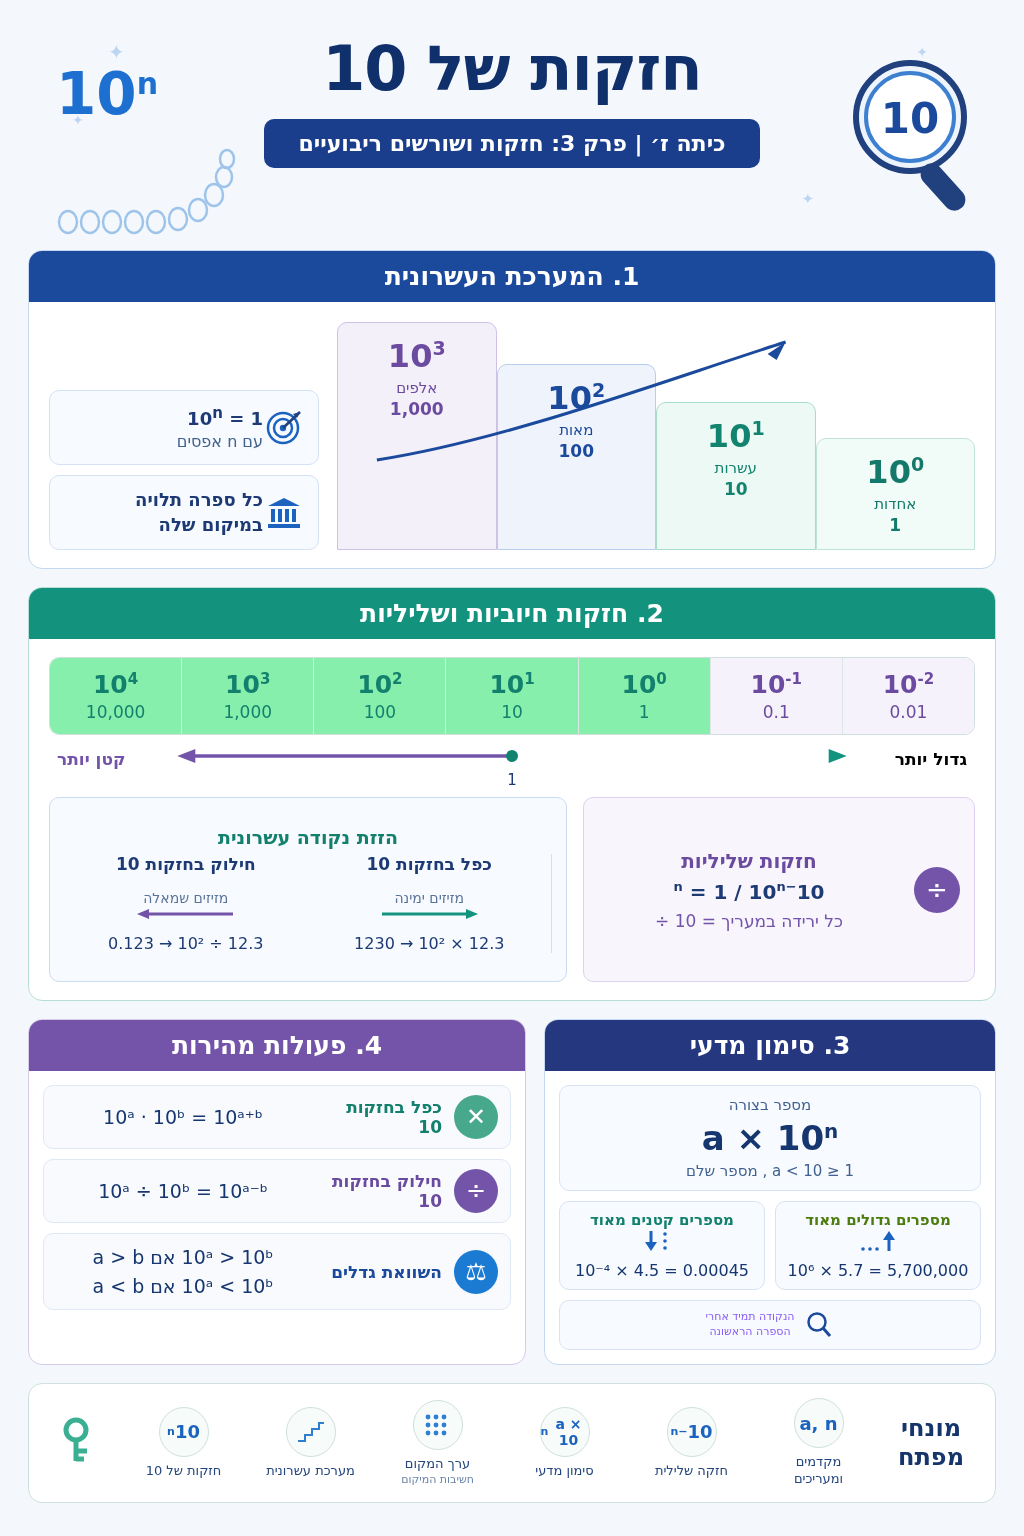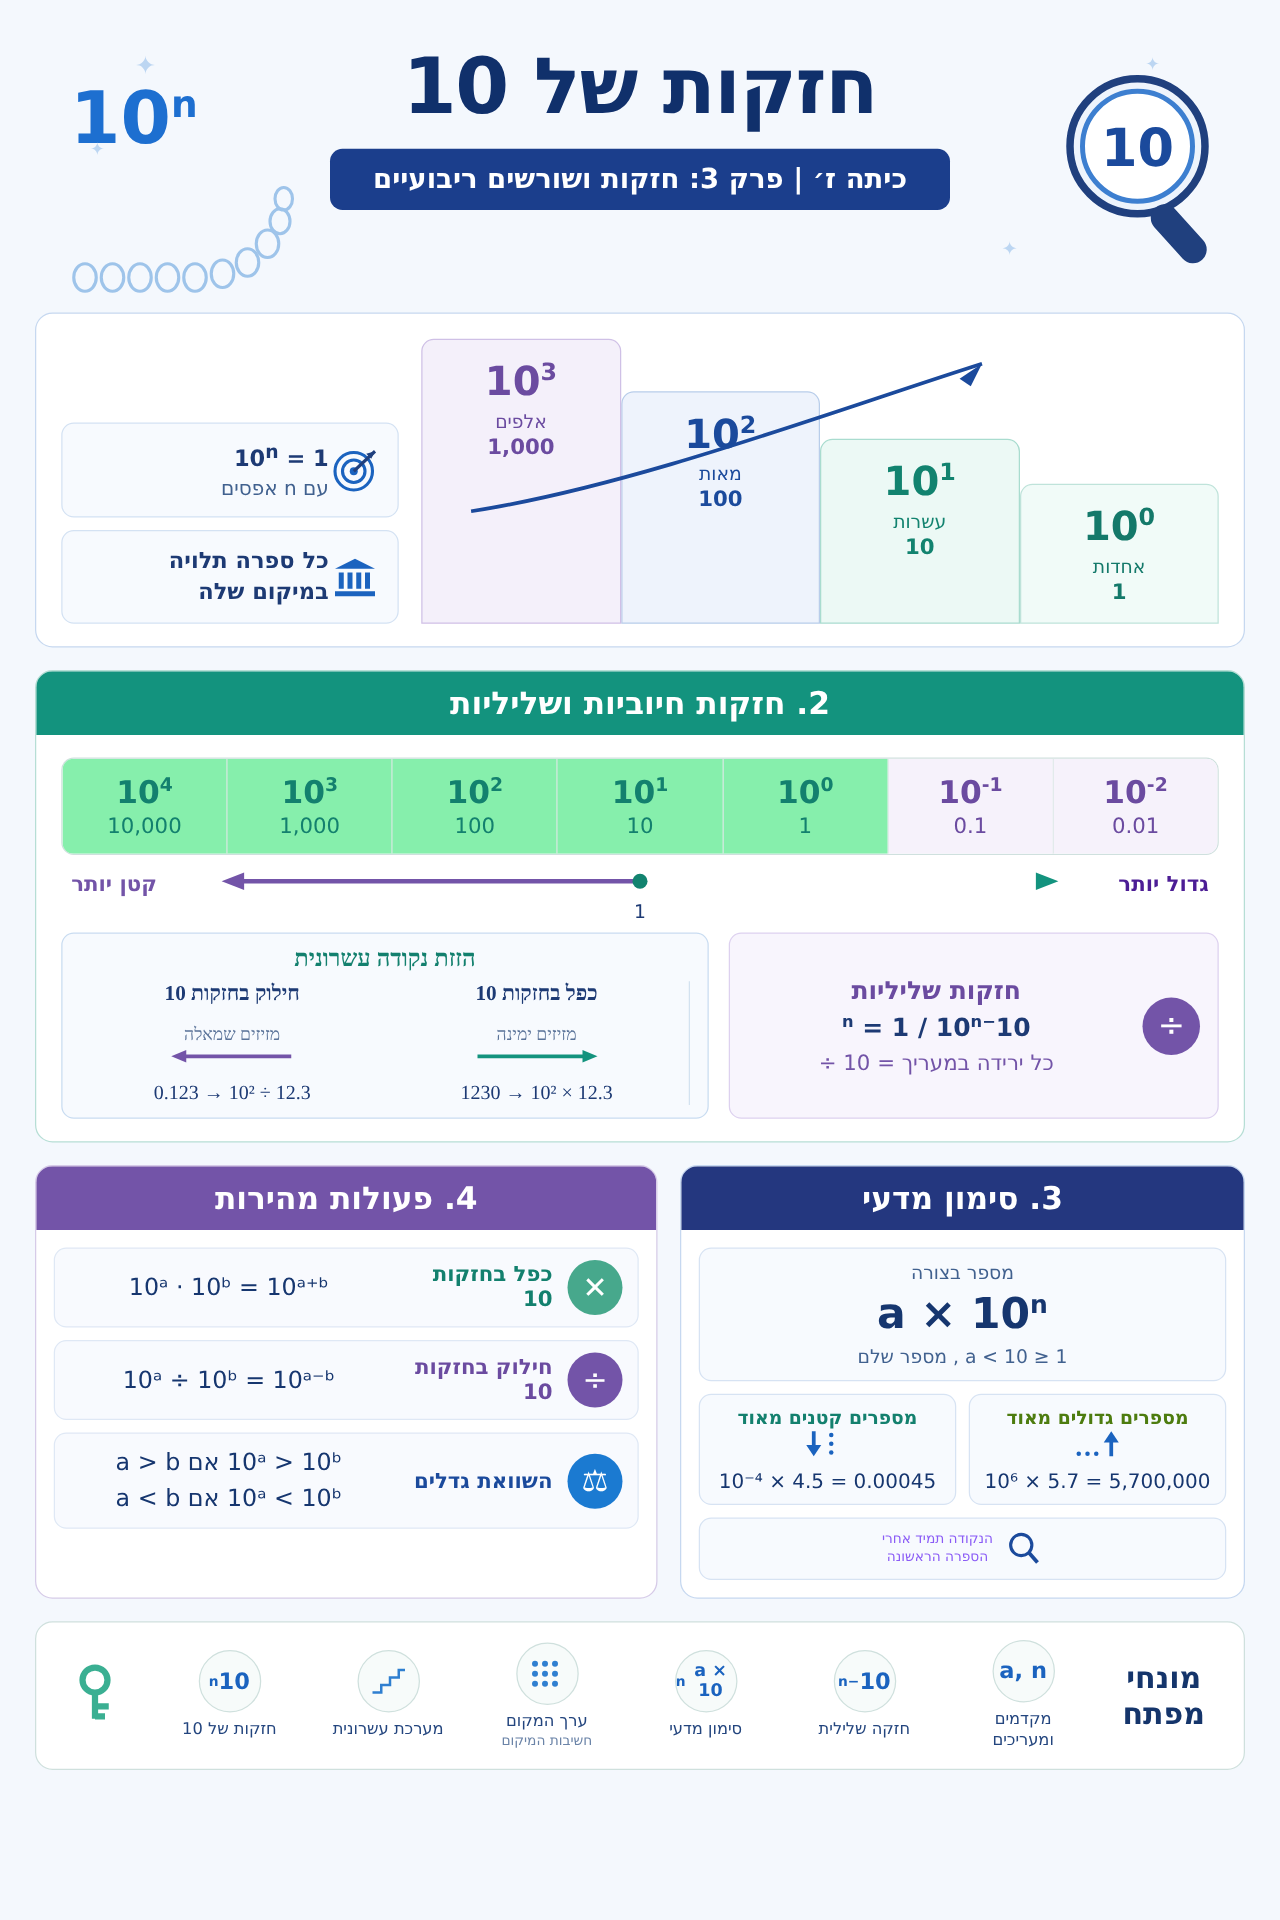--- a/index.html
+++ b/index.html
@@ -89,42 +89,42 @@
     flex:1; text-align:center; padding:12px 0 12px; border-left:1px solid #dbe8e6;
   }
   .scale .cell:last-child { border-left:none; }
   .cell .p { font-size:25px; font-weight:bold; }
   .cell .p sup { font-size:15px; }
   .cell .v { font-size:17px; margin-top:3px; }
   .neg { background:#f6f2fb; color:#6b4ba0; }
   .pos { background:#86efac; color:#13806e; }
 
   .axis { position:relative; height:52px; margin-top:6px; }
-  .axis .lbl-l { position:absolute; right:8px; top:8px; font-size:17px; font-weight:bold; color:#4c1d95; }
+  .axis .lbl-l { position:absolute; right:8px; top:8px; font-size:17px; font-weight:bold; color:#000000; }
   .axis .lbl-r { position:absolute; left:8px; top:8px; font-size:17px; font-weight:bold; color:#7354a8; }
   .axis .one { position:absolute; left:50%; top:30px; transform:translateX(-50%); font-size:15px; color:#1d3a74;}
 
   .s2-lower { display:flex; gap:16px; margin-top:4px; }
   .card-neg {
     width:392px; border:1px solid #ddd1ef; border-radius:10px; background:#f8f5fd;
     padding:12px 14px; display:flex; align-items:center; gap:14px;
   }
   .circle-icon {
     width:46px; height:46px; border-radius:50%; background:#7354a8; color:#fff;
     display:flex; align-items:center; justify-content:center; font-size:26px; flex:none;
   }
   .card-neg .body { flex:1; text-align:center; }
   .card-neg .t { font-size:20px; font-weight:bold; color:#6b4ba0; }
   .card-neg .f { font-size:20px; color:#1d3a74; margin-top:6px; font-weight:bold;}
   .card-neg .f sup { font-size:13px; }
   .card-neg .f2 { font-size:18px; color:#1d3a74; margin-top:4px; }
   .card-neg .f3 { font-size:17px; color:#7354a8; margin-top:7px; }
 
   .card-shift {
-    flex:1; border:1px solid #c9dcf1; border-radius:10px; background:#f7fafe; padding:10px 14px;font-family:Liberation Serif, serif;
+    flex:1; border:1px solid #c9dcf1; border-radius:10px; background:#f7fafe; padding:28px 14px;
   }
   .card-shift .t { text-align:center; font-size:19px; font-weight:bold; color:#13806e; }
   .shift-cols { display:flex; margin-top:6px; }
   .shift-col { flex:1; text-align:center; padding:0 6px; }
   .shift-col.sep { border-right:1px solid #d3e2f0; }
   .shift-col .h { font-size:17px; font-weight:bold; color:#1d3a74; }
   .shift-col .s { font-size:14px; color:#5a7399; margin-top:16px; }
   .shift-col .ex { font-size:16px; color:#1d3a74; margin-top:8px; }
 
   
@@ -215,20 +215,21 @@
 
     <svg class="magnifier" viewBox="0 0 150 165">
       <circle cx="74" cy="62" r="54" fill="#eef4fc" stroke="#20407e" stroke-width="6"></circle>
       <circle cx="74" cy="62" r="44" fill="#ffffff" stroke="#3d7fd0" stroke-width="4"></circle>
       <text x="74" y="78" text-anchor="middle" font-family="DejaVu Sans" font-size="42" font-weight="bold" fill="#1b4a9c">10</text>
       <rect x="96" y="104" width="22" height="56" rx="11" transform="rotate(-42 107 132)" fill="#20407e"></rect>
     </svg>
   </div>
 
   <div class="section sec-blue">
+    <div class="sec-head blue-head">1. המערכת העשרונית</div>
     <div class="sec-body s1-body">
 
       <div class="steps">
         <svg class="arc" viewBox="0 0 640 240" preserveAspectRatio="none">
           <path d="M40 140 C 170 120, 330 60, 450 22" fill="none" stroke="#1b4a9c" stroke-width="3"></path>
           <path d="M450 22 L 432 34 L 441 40 Z" fill="#1b4a9c"></path>
         </svg>
         <div class="step st0">
           <div class="pw"><span>10</span><sup>0</sup></div>
           <div class="lbl">אחדות</div>

